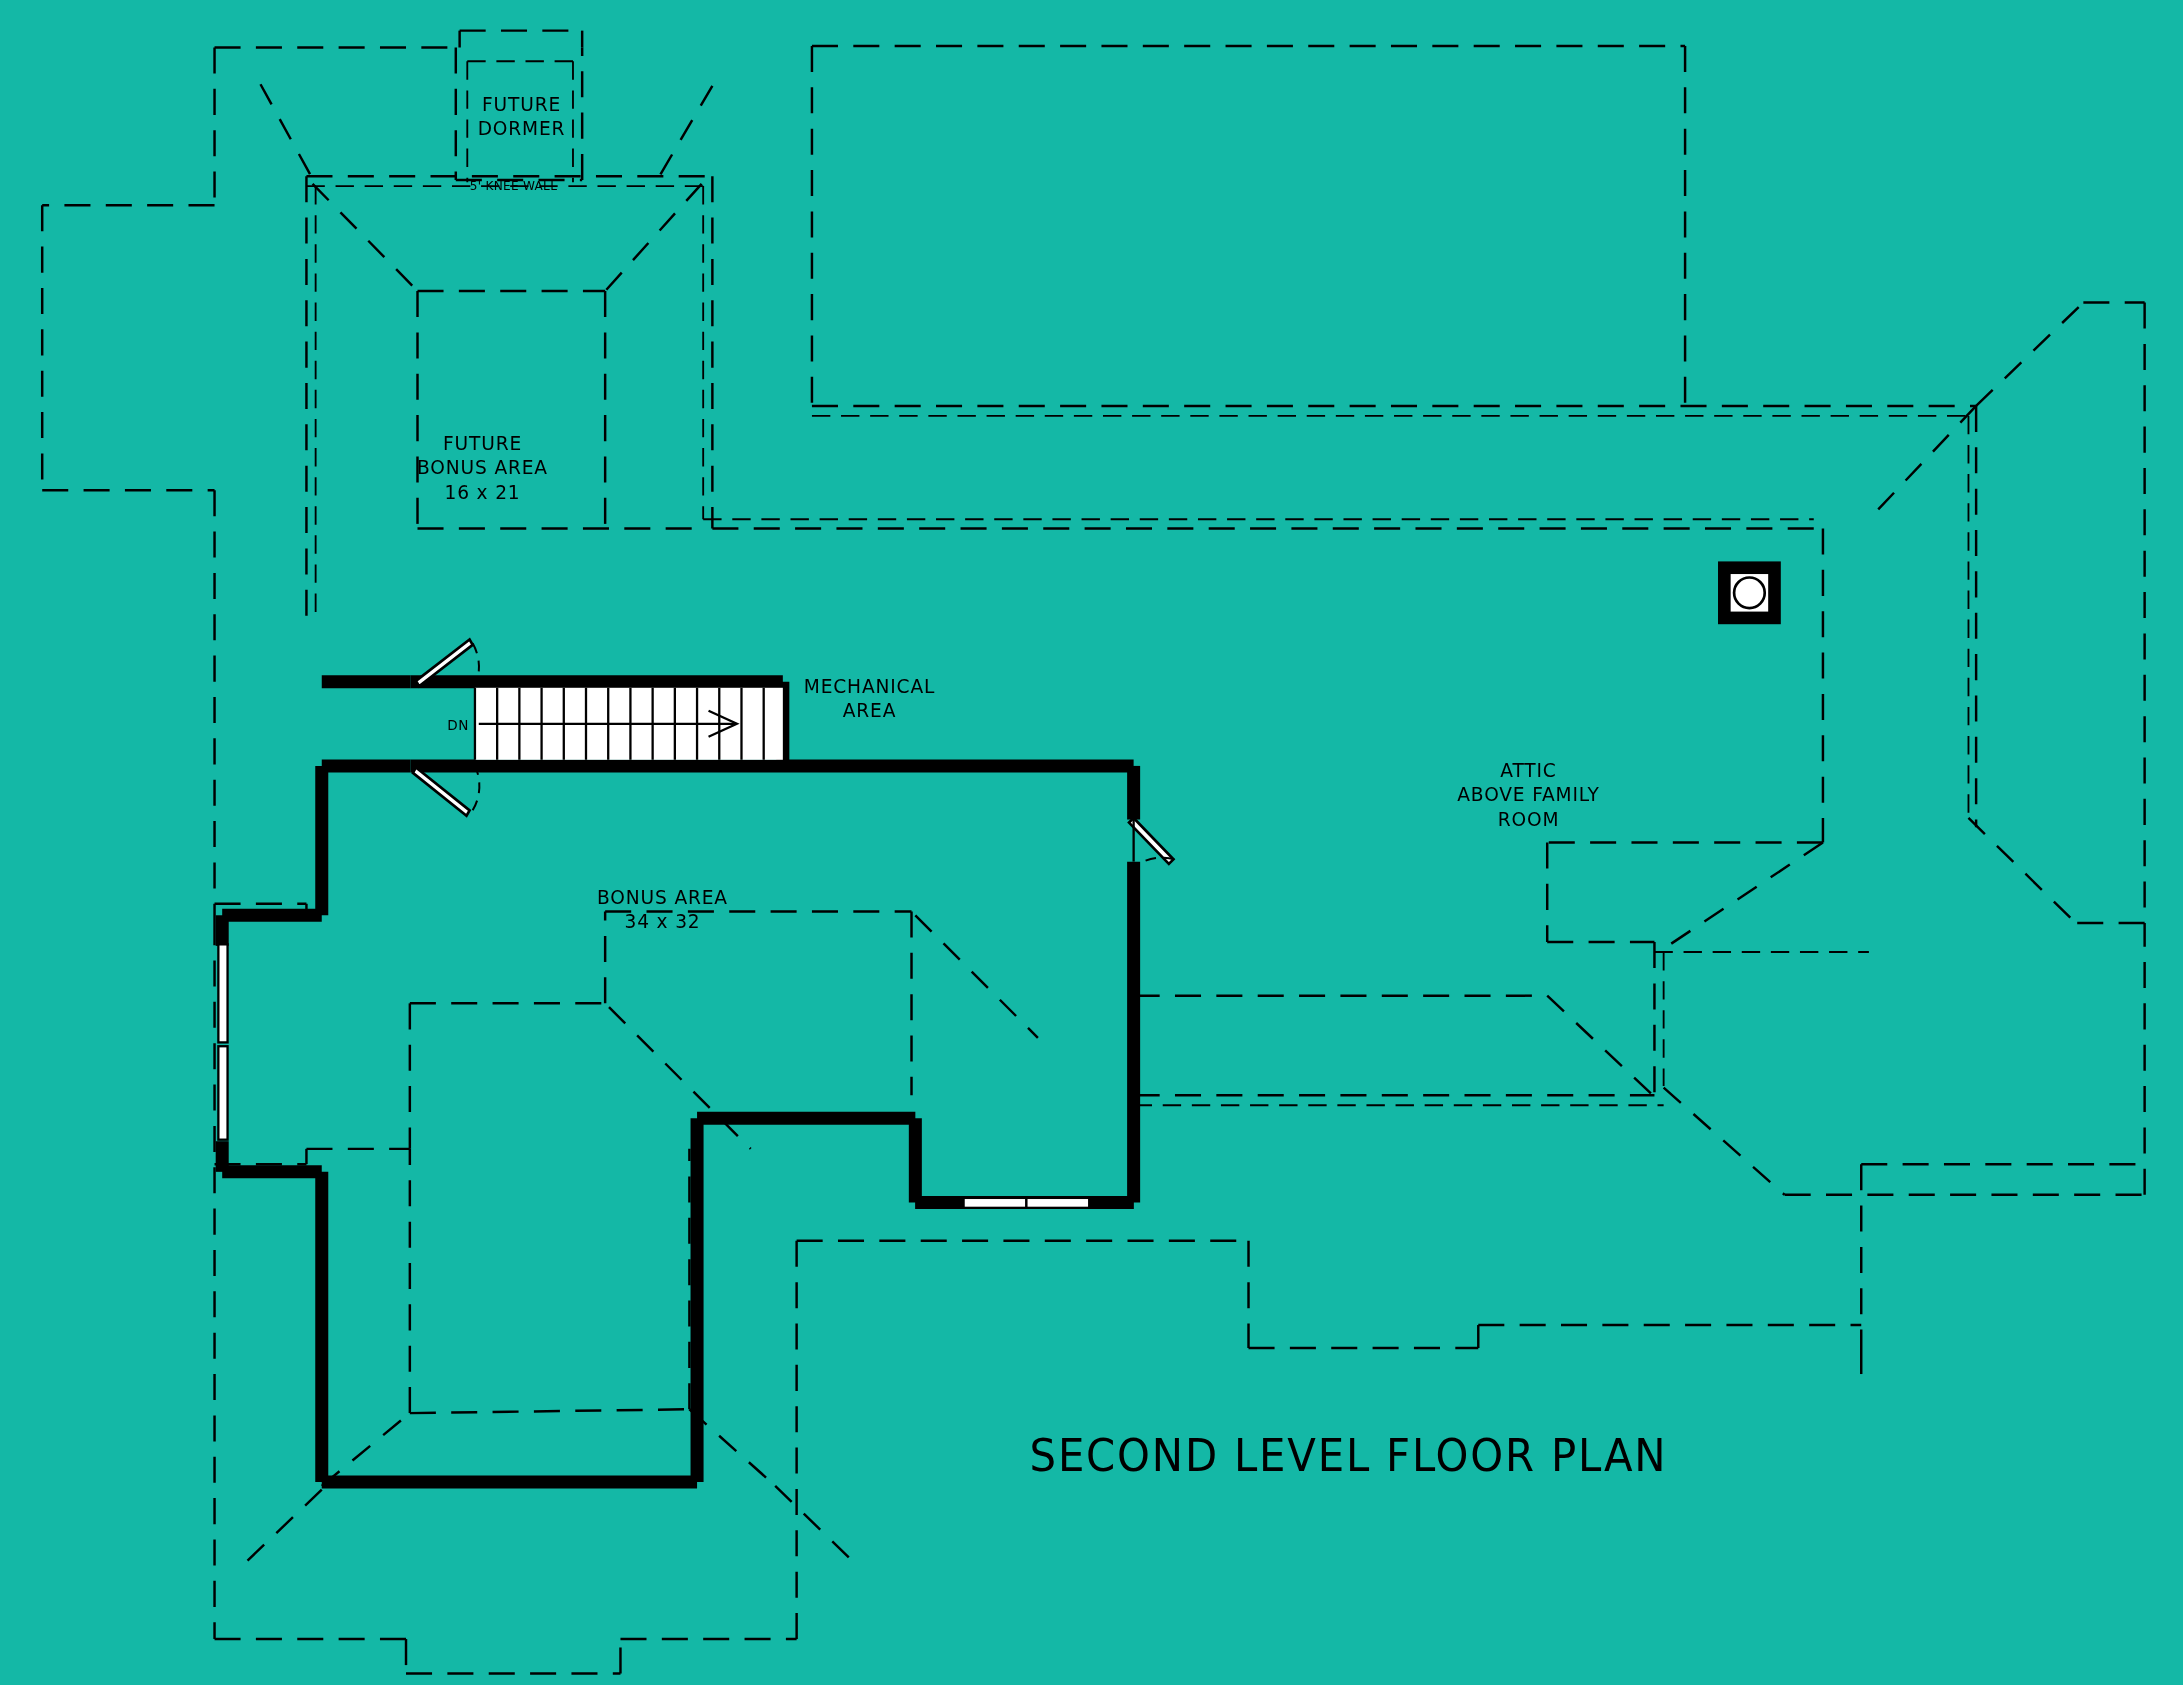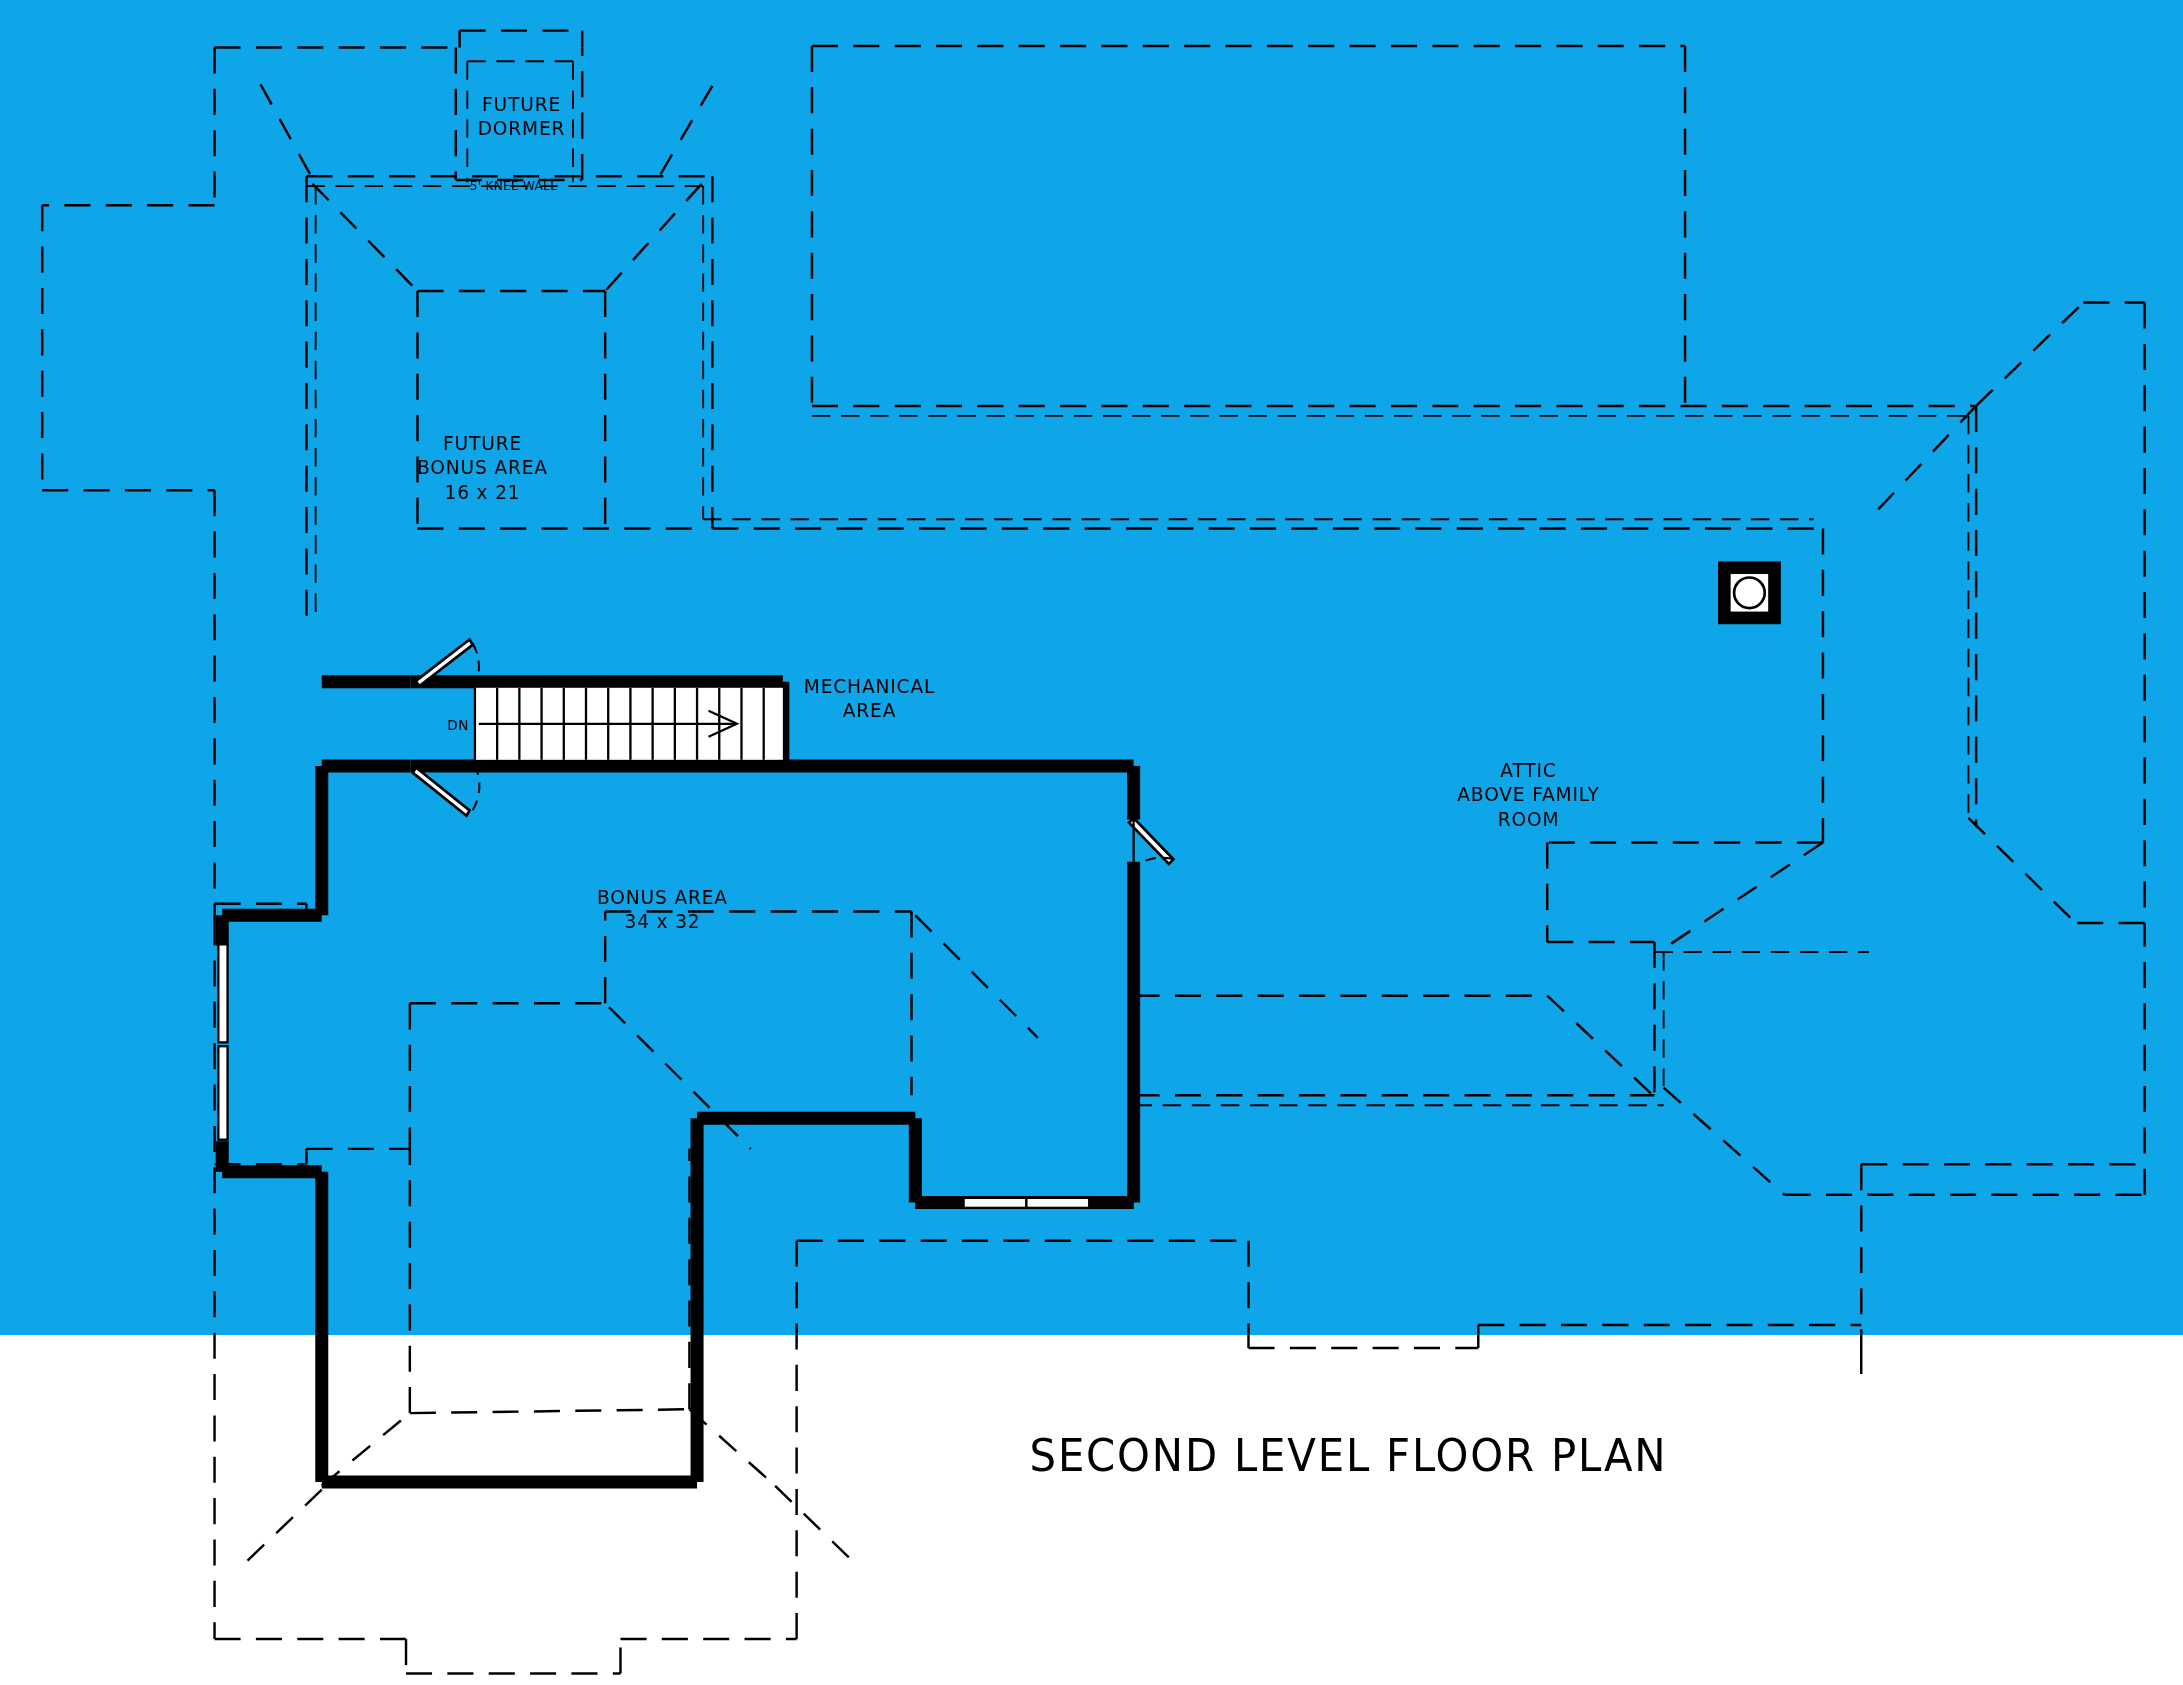--- a/index.html
+++ b/index.html
@@ -10,22 +10,22 @@
   }
   body {
     width: 2183px;
     height: 1685px;
     font-family: "DejaVu Sans", sans-serif;
     overflow: hidden;
   }
   #plan-root {
     position: relative;
     width: 2183px;
-    height: 1335px;
-    background: #0ea5e9;
+    height: 1685px;
+    background: #14b8a6;
   }
   svg#plan-svg {
     position: absolute;
     left: 0;
     top: 0;
     width: 2183px;
     height: 1685px;
     display: block;
   }
   

